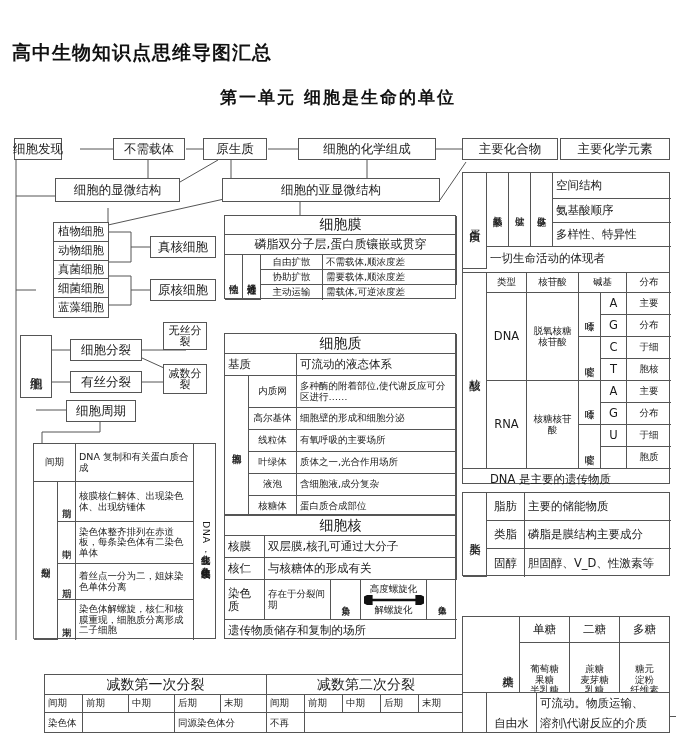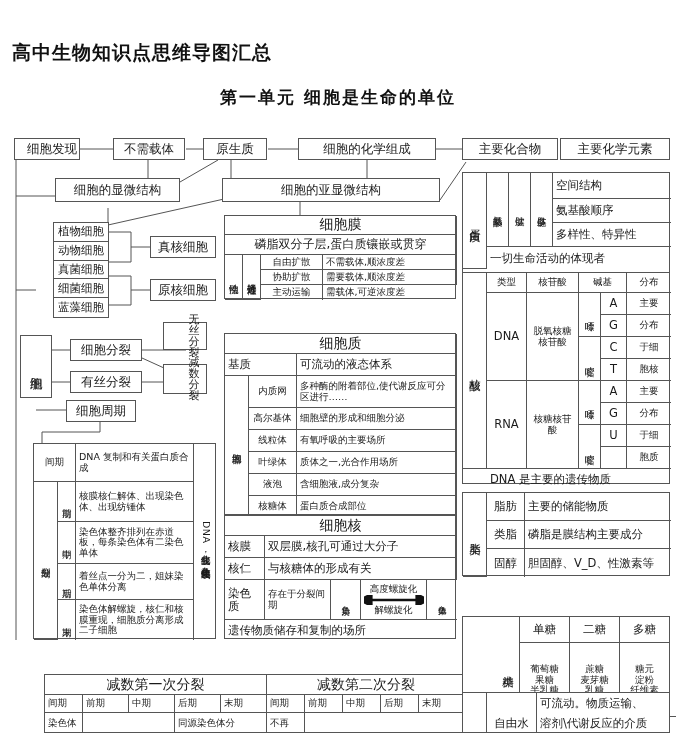--- a/index.html
+++ b/index.html
@@ -36,21 +36,21 @@
     font-size:12.5px;
     line-height:1.15;
     padding:1px 2px;
     white-space:nowrap;
   }
   .node.vert {
     writing-mode: vertical-rl;
     white-space:normal;
     letter-spacing:0px;
   }
-  .node.wrap { white-space:normal;padding-left:20px; }
+  .node.wrap { white-space:normal; }
   .small { font-size:11px; }
   .xsmall { font-size:9.5px; }
   .tiny { font-size:8.5px; }
 
   
   .tbl {
     position:absolute;
     border:1px solid #555;
     background:#fff;
     display:grid;
@@ -121,21 +121,21 @@
       <path d="M142,350 L186,350"></path>
       <path d="M142,358 L186,378"></path>
       <path d="M142,382 L186,382"></path>
 
       <path d="M100,422 L100,432 L42,432 L42,443"></path>
 
       <path d="M300,202 L300,215"></path>
     </g>
   </svg>
 
-  <div class="node" style="left:14px; top:138px; width:66px; height:22px;justify-content:flex-end;">
+  <div class="node" style="left:14px; top:138px; width:48px; height:22px;">
     <span>细胞发现</span>
   </div>
   <div class="node" style="left:113px; top:138px; width:72px; height:22px;">
     <span>不需载体</span>
   </div>
   <div class="node" style="left:203px; top:138px; width:64px; height:22px;">
     <span>原生质</span>
   </div>
   <div class="node" style="left:298px; top:138px; width:138px; height:22px;">
     <span>细胞的化学组成</span>

